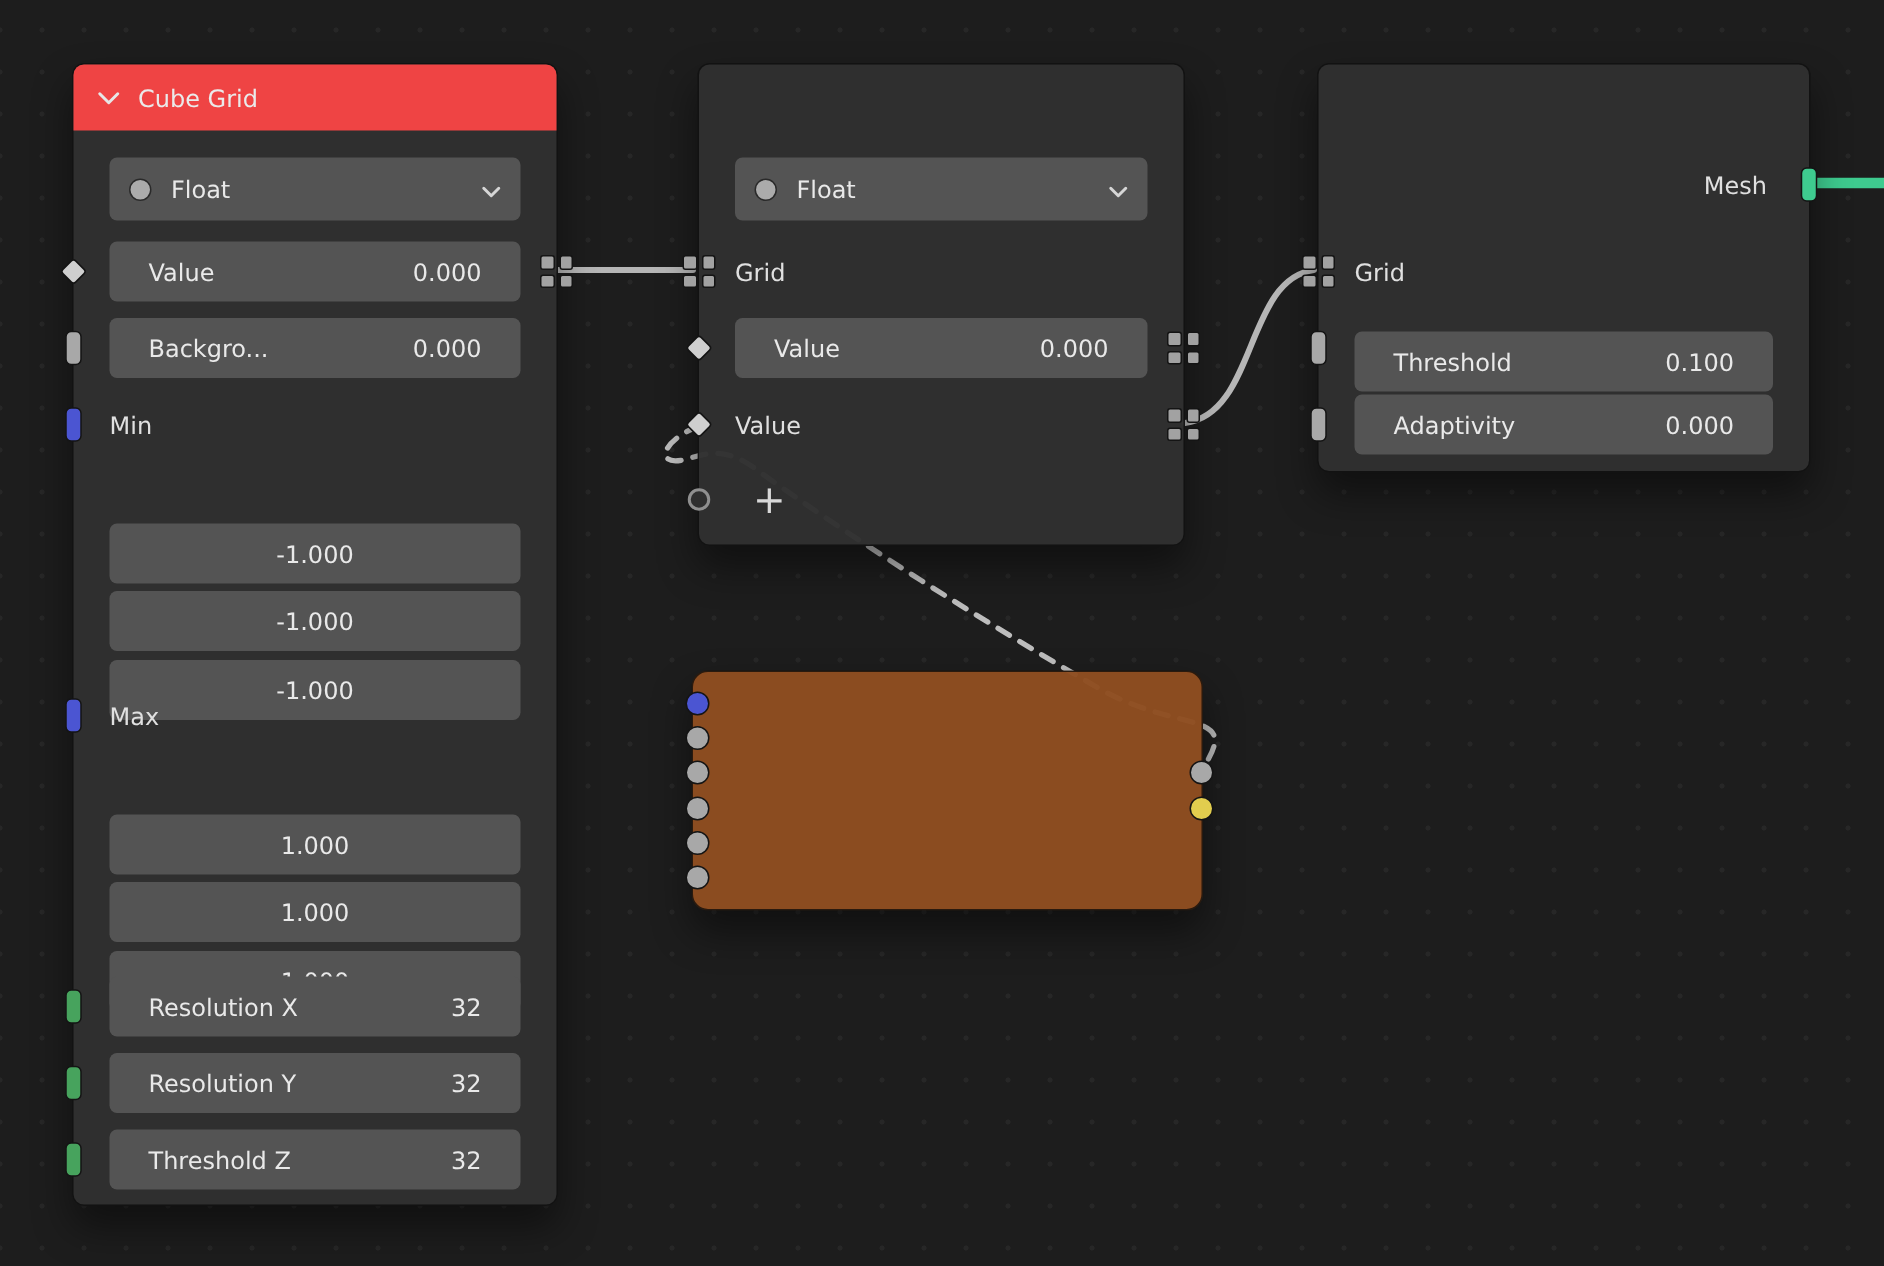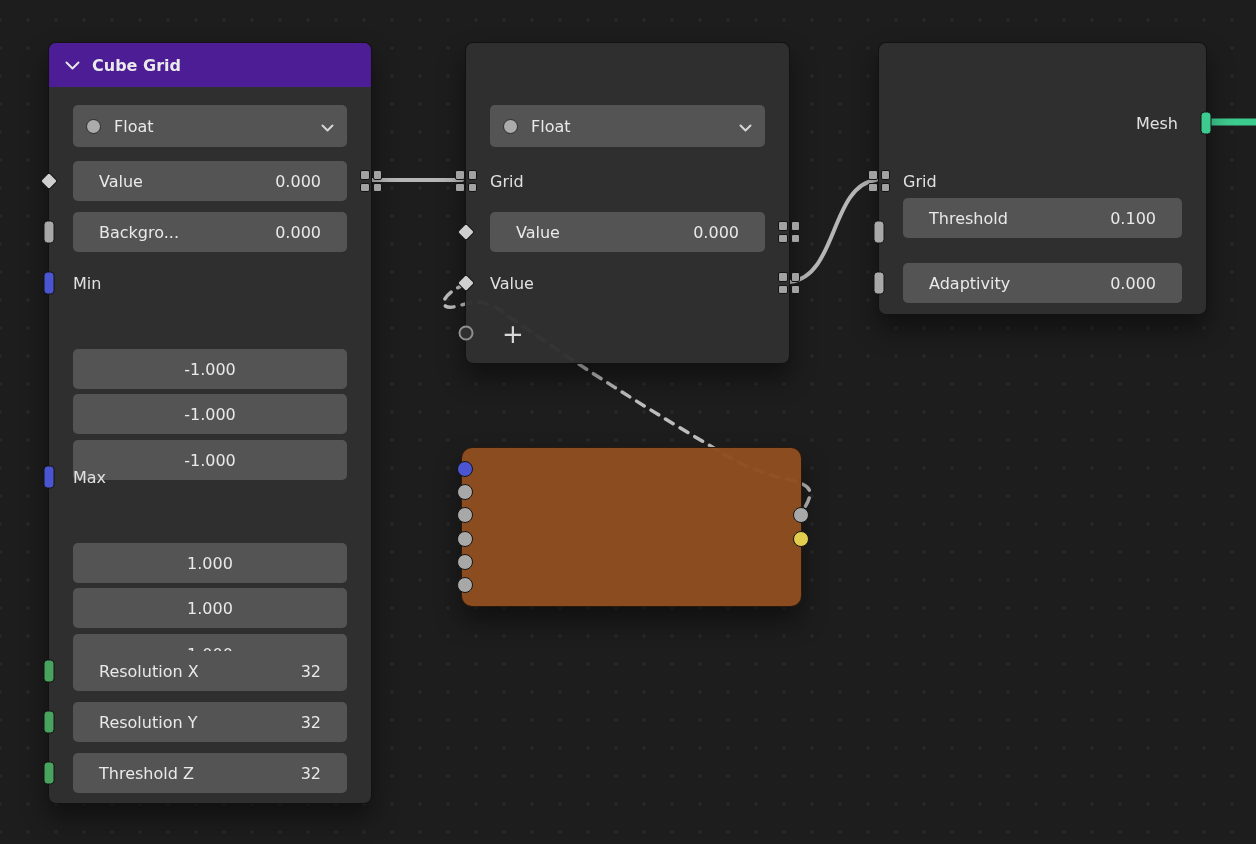--- a/index.html
+++ b/index.html
@@ -19,21 +19,21 @@
     border:1px solid rgba(10,10,10,0.75);
     border-radius:8px;
     box-shadow:0 14px 26px rgba(0,0,0,0.45);
   }
   .node-header {
     position:absolute; left:0; right:0; top:0; height:44px;
     border-radius:7px 7px 0 0;
     display:flex; align-items:center; gap:12px; padding:0 16px;
     font-size:16px; color:#eaeaea; box-sizing:border-box;
   }
-  .hdr-blue  { background:#4c1d95;font-weight:bold; }
+  .hdr-blue  { background:#ef4444; }
   .hdr-green { background:#1f7a5e; }
   .node-title { white-space:nowrap; }
   .chev svg { display:block; }
   .dropdown {
     position:absolute; left:24px; right:24px; height:42px;
     background:#545454; border-radius:5px;
     display:flex; align-items:center; padding:0 13px; box-sizing:border-box;
     font-size:16px; color:#e9e9e9;
   }
   .dd-circle {
@@ -225,21 +225,21 @@
         <i></i>
         <i></i>
       </span>
   </div>
 
   <div class="node" style="left:878px; top:42px; width:327px; height:271px;">
 
     <div class="row-label right" style="top:60px;">Mesh</div>
     <div class="row-label" style="top:118px;">Grid</div>
 
-    <div class="field" style="top:155px;">
+    <div class="field" style="top:178px;">
       <span>Threshold</span>
       <span>0.100</span>
     </div>
     <div class="field" style="top:220px;">
       <span>Adaptivity</span>
       <span>0.000</span>
     </div>
 
     <span class="sock sock-pill c-mesh" style="left:327px; top:80px;"></span>
     <span class="sock sock-grid" style="left:0; top:138px;">

